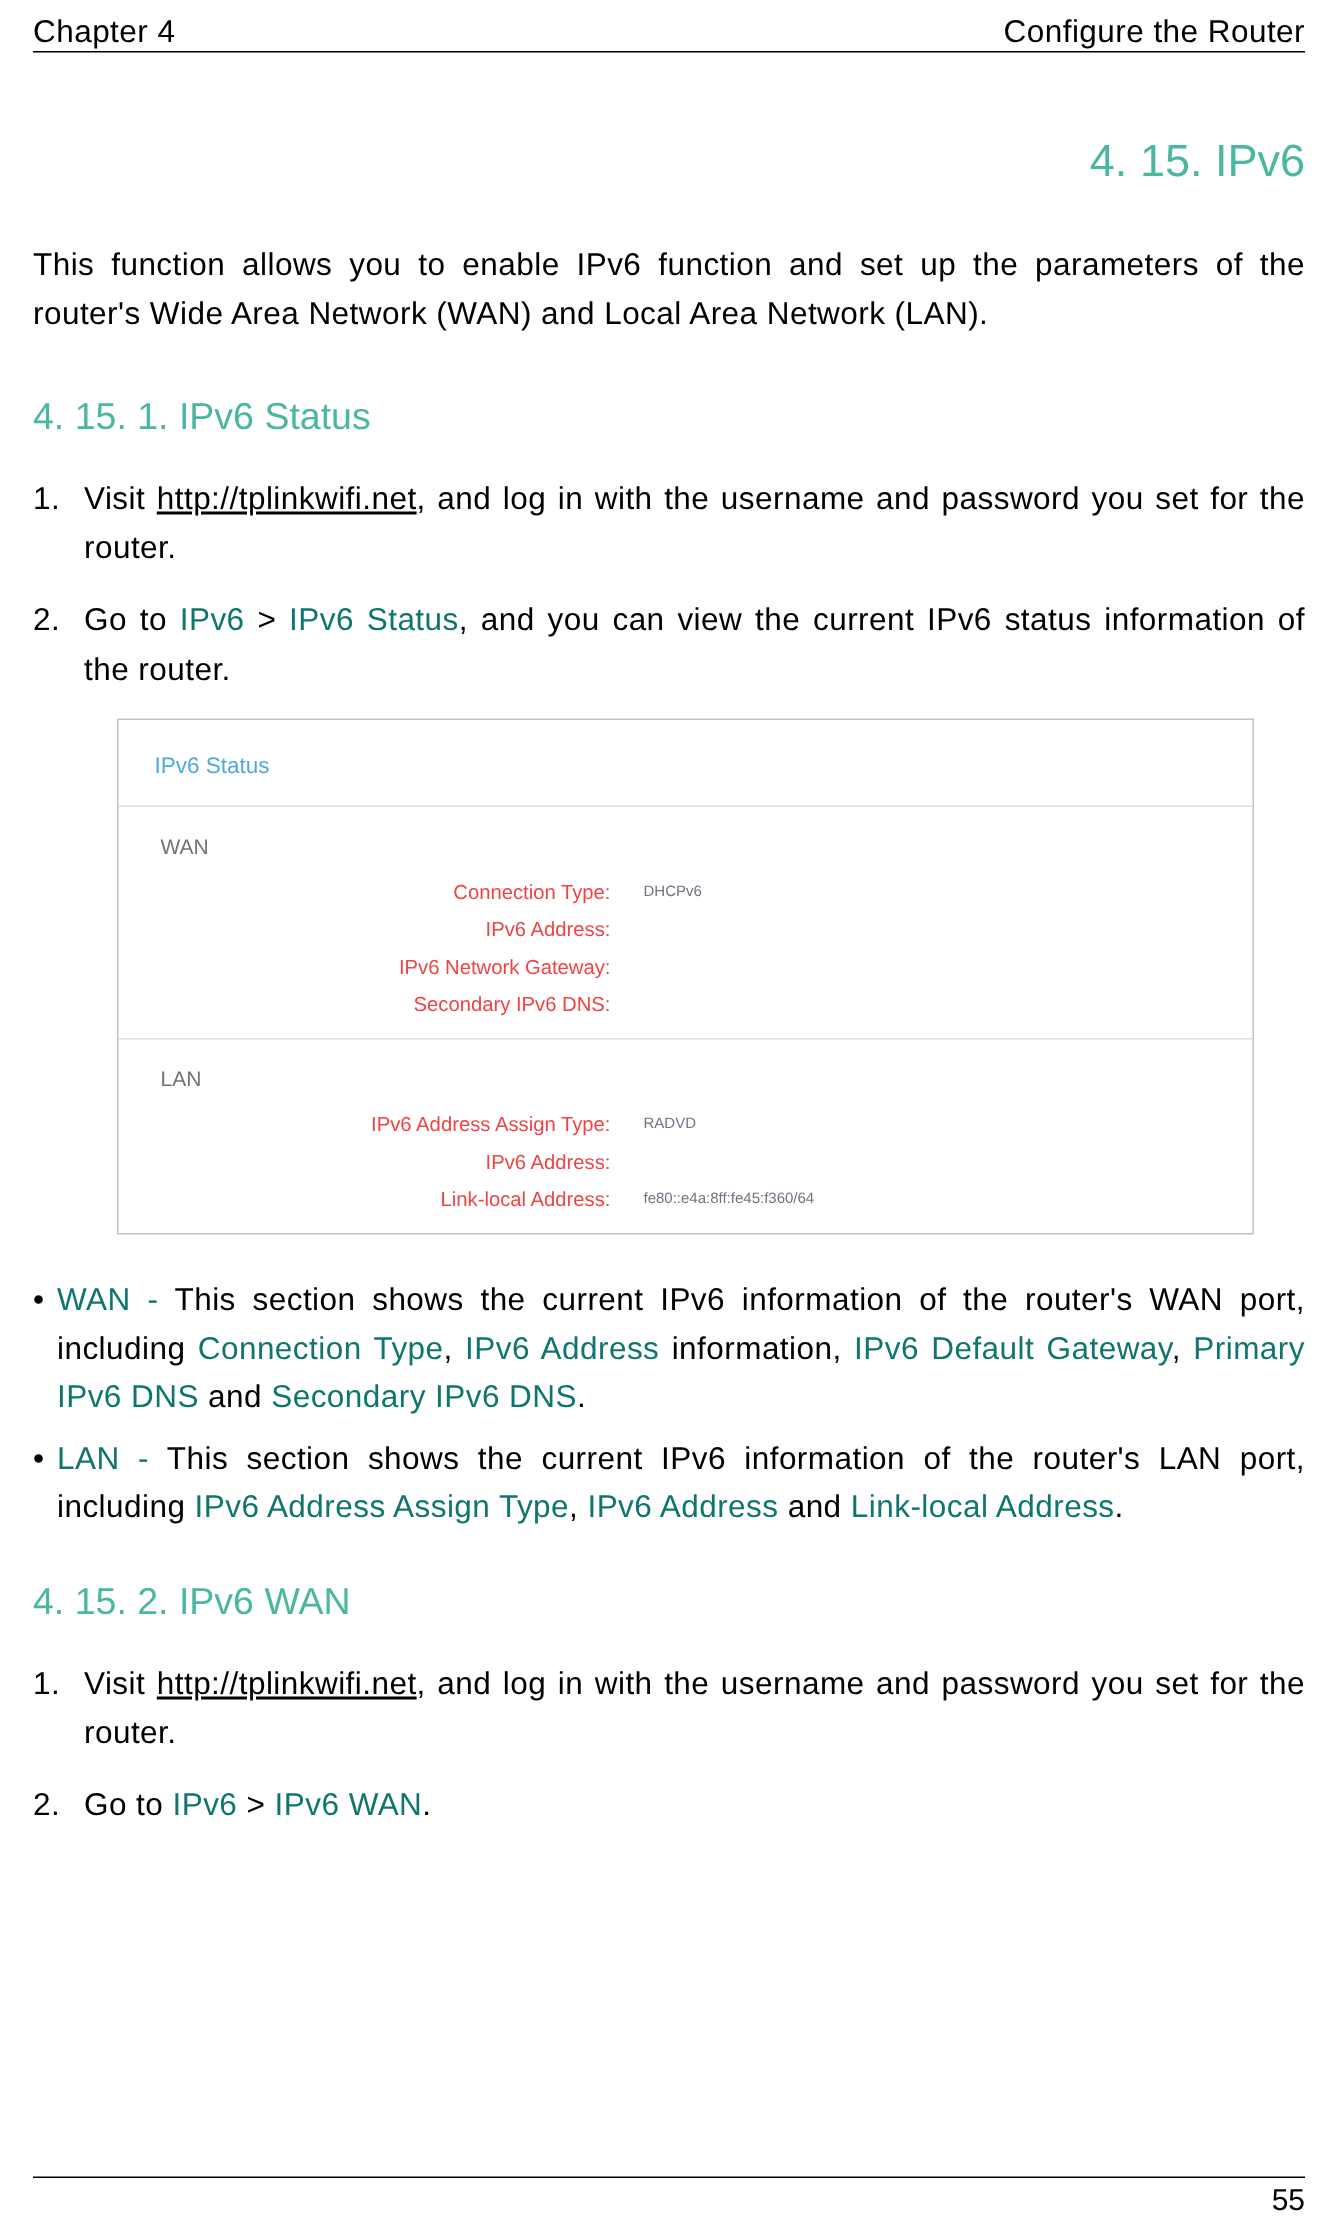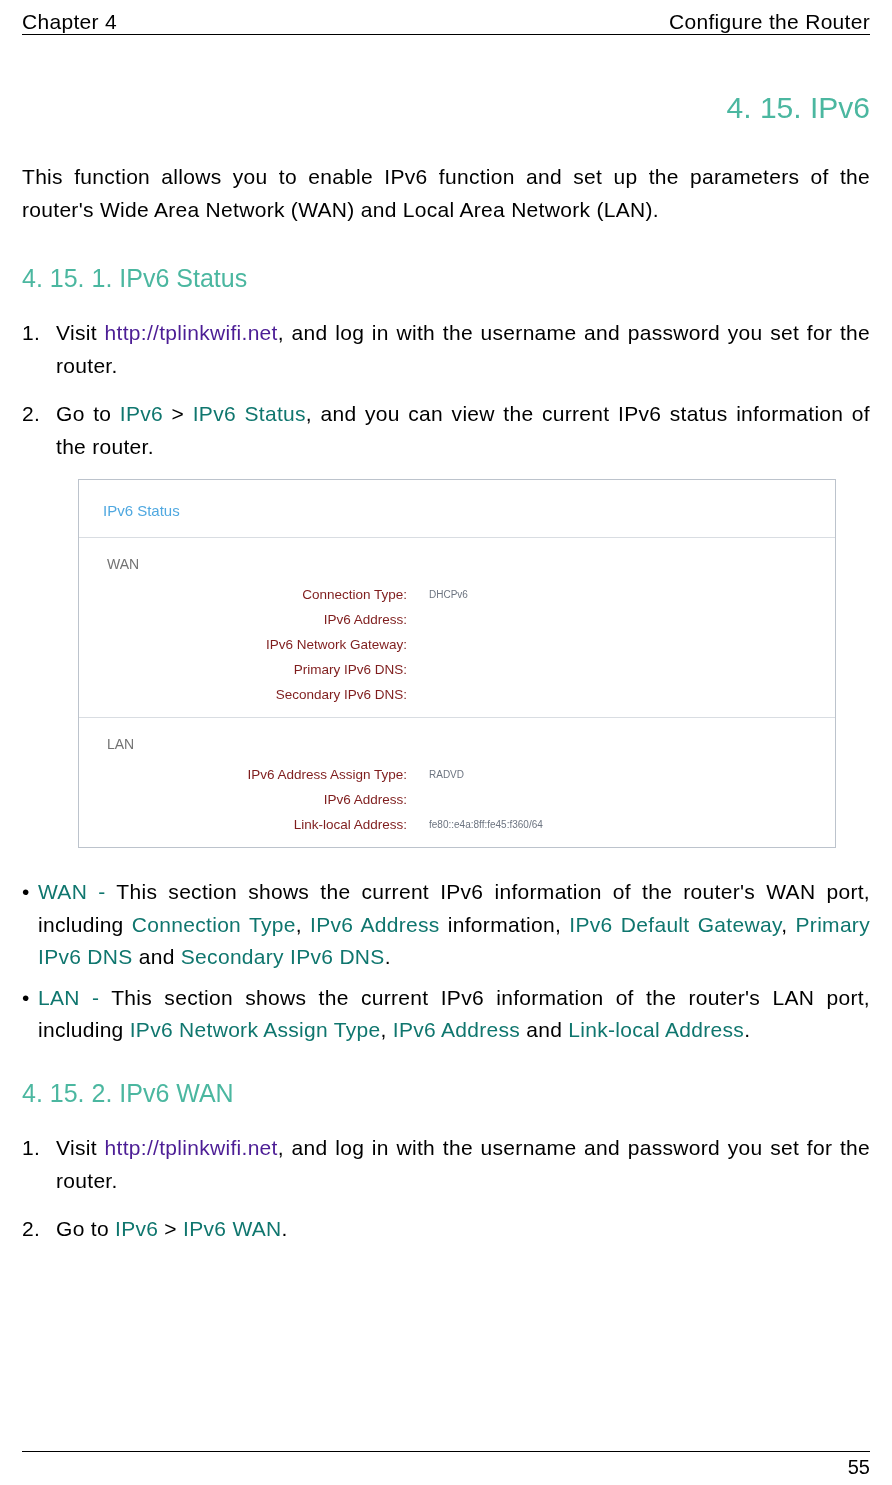--- a/index.html
+++ b/index.html
@@ -57,21 +57,22 @@
     text-align: justify;
     margin-bottom: 16px;
   }
   ol.steps > li .num {
     width: 34px;
     flex-shrink: 0;
     font-weight: 400;
   }
   ol.steps > li .step-body { flex: 1; }
   .link {
-    color: #4c1d95;
+    color: #000000;
+    text-decoration: underline;
   }
   .mint { color: #0f766e; }
   .fig-wrap {
     padding-left: 56px;
     margin-top: 4px;
     margin-bottom: 28px;
   }
   .fig {
     width: 758px;
     border: 1px solid #bcc3cc;
@@ -92,21 +93,21 @@
   }
   .fig .row {
     display: flex;
     align-items: center;
     padding: 5px 0;
   }
   .fig .row .lbl {
     width: 350px;
     text-align: right;
     padding-right: 22px;
-    color: #7f1d1d;
+    color: #ef4444;
     font-size: 13.5px;
   }
   .fig .row .val {
     color: #6c7480;
     font-size: 10px;
   }
   .fig .pad-bottom { height: 10px; }
   ul.bullets {
     list-style: none;
     padding: 0;
@@ -181,24 +182,20 @@
     </div>
     <div class="row">
       <div class="lbl">IPv6 Address:</div>
       <div class="val"></div>
     </div>
     <div class="row">
       <div class="lbl">IPv6 Network Gateway:</div>
       <div class="val"></div>
     </div>
     <div class="row">
-      <div class="lbl">Primary IPv6 DNS:</div>
-      <div class="val"></div>
-    </div>
-    <div class="row">
       <div class="lbl">Secondary IPv6 DNS:</div>
       <div class="val"></div>
     </div>
     <div class="pad-bottom"></div>
     <div class="divider"></div>
 
     <div class="section-label">LAN</div>
     <div class="row">
       <div class="lbl">IPv6 Address Assign Type:</div>
       <div class="val">RADVD</div>
@@ -213,21 +210,21 @@
     </div>
     <div class="pad-bottom"></div>
   </div>
 </div>
 
 <ul class="bullets">
   <li>
     <span class="mint">WAN - </span><span>This section shows the current IPv6 information of the router's WAN port, including </span><span class="mint">Connection Type</span><span>, </span><span class="mint">IPv6 Address</span><span> information, </span><span class="mint">IPv6 Default Gateway</span><span>, </span><span class="mint">Primary IPv6 DNS</span><span> and </span><span class="mint">Secondary IPv6 DNS</span><span>.</span>
   </li>
   <li>
-    <span class="mint">LAN - </span><span>This section shows the current IPv6 information of the router's LAN port, including </span><span class="mint">IPv6 Network Assign Type</span><span>, </span><span class="mint">IPv6 Address</span><span> and </span><span class="mint">Link-local Address</span><span>.</span>
+    <span class="mint">LAN - </span><span>This section shows the current IPv6 information of the router's LAN port, including </span><span class="mint">IPv6 Address Assign Type</span><span>, </span><span class="mint">IPv6 Address</span><span> and </span><span class="mint">Link-local Address</span><span>.</span>
   </li>
 </ul>
 
 <div class="h2">4. 15. 2.    IPv6 WAN</div>
 
 <ol class="steps">
   <li>
     <span class="num">1.</span>
     <span class="step-body">
       <span>Visit </span><a class="link">http://tplinkwifi.net</a><span>, and log in with the username and password you set for the router.</span>

